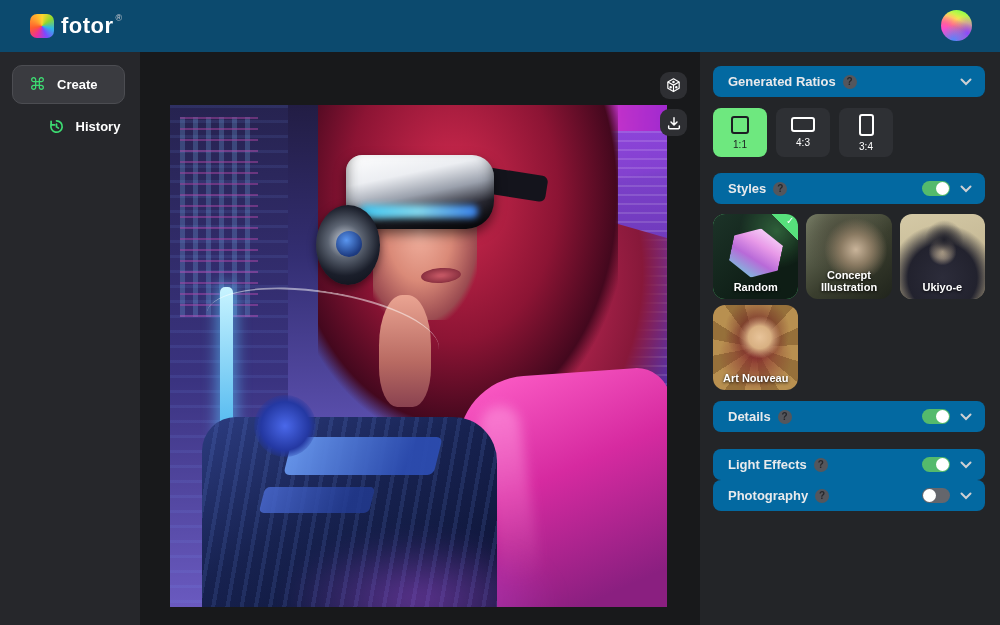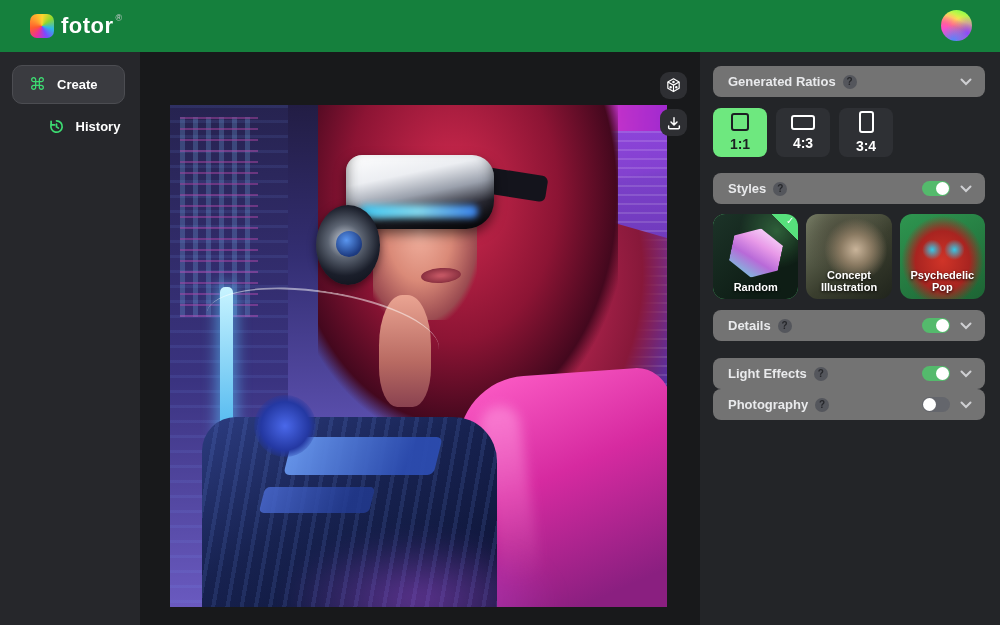--- a/index.html
+++ b/index.html
@@ -1,21 +1,21 @@
 <!DOCTYPE html>
 <html><head>
 <meta charset="utf-8">
 <style>
   * { margin:0; padding:0; box-sizing:border-box; }
   html,body { width:1000px; height:625px; overflow:hidden; background:#18191b;
     font-family:"Liberation Sans", sans-serif; }
   .app { position:relative; width:1000px; height:625px; }
 
   
-  .topbar { position:absolute; left:0; top:0; width:1000px; height:52px; background:#15803d; z-index:5; }
+  .topbar { position:absolute; left:0; top:0; width:1000px; height:52px; background:#0c4a6e; z-index:5; }
   .logo { position:absolute; left:30px; top:13px; display:flex; align-items:flex-start; cursor:pointer; }
   .logo-mark { width:24px; height:24px; border-radius:7px; margin-top:1px;
     background:conic-gradient(from -50deg at 50% 50%, #ff9d2e, #ffd52e, #8ed82e, #2eb8e8, #7b4aff, #e82ea0, #ff5b2e, #ff9d2e); }
   .logo-text { color:#fff; font-size:22px; font-weight:bold; letter-spacing:.5px; margin-left:7px; line-height:26px; }
   .logo-reg { color:#cfcfd4; font-size:9px; margin-left:2px; line-height:10px; }
   .avatar { position:absolute; right:28px; top:10px; width:31px; height:31px; border-radius:50%;
     background:radial-gradient(circle at 40% 100%, #4a8aff 0%, transparent 45%),
                radial-gradient(circle at 10% 65%, #ff4ad0 0%, transparent 55%),
                radial-gradient(circle at 85% 75%, #8a4aff 0%, transparent 50%),
                linear-gradient(200deg, #8aff4a 10%, #ffe84a 35%, #ff8a4a 55%, #ff4aa8 80%);
@@ -91,39 +91,39 @@
   .vest-plate2 { left:92px; top:382px; width:110px; height:26px; transform:skewX(-14deg); border-radius:5px;
     background:linear-gradient(100deg, #4a6ad0 0%, #223a90 80%); opacity:.85; }
   .pom { left:84px; top:290px; width:62px; height:62px; border-radius:50%;
     background:radial-gradient(circle, #4a68ea 0%, #2438a2 55%, transparent 76%); }
   .bot-glow { left:110px; top:430px; width:280px; height:130px; border-radius:50%; filter:blur(12px); opacity:.5;
     background:radial-gradient(ellipse, #b052e8 0%, transparent 70%); }
 
   
   .panel { position:absolute; left:700px; top:52px; width:300px; height:573px; background:#232528;
     padding:14px 15px 0 13px; overflow:hidden; }
-  .sect { display:flex; align-items:center; height:31px; background:#737373; border-radius:8px;
+  .sect { display:flex; align-items:center; height:31px; background:#0369a1; border-radius:8px;
     padding:0 13px 0 15px; cursor:pointer; }
   .sect-label { color:#e9eaec; font-size:13px; font-weight:bold; }
   .help { width:14px; height:14px; border-radius:50%; background:#54565c; color:#26272b; font-size:10px;
     font-weight:bold; display:flex; align-items:center; justify-content:center; margin-left:7px; }
   .sect-right { margin-left:auto; display:flex; align-items:center; gap:10px; }
   .chev svg { display:block; }
   .toggle { width:28px; height:15px; border-radius:8px; position:relative; cursor:pointer; }
   .toggle.on { background:#54ba6c; }
   .toggle.off { background:#64666c; }
   .knob { position:absolute; top:1px; width:13px; height:13px; border-radius:50%; background:#fff; }
   .toggle.on .knob { right:1px; }
   .toggle.off .knob { left:1px; }
 
   .ratios { display:flex; gap:9px; margin:11px 0 16px 0; }
   .ratio { width:54px; height:49px; border-radius:8px; background:#2e3034; display:flex; flex-direction:column;
     align-items:center; justify-content:center; gap:5px; cursor:pointer; color:#fff; }
   .ratio.sel { background:#6ee87f; color:#1c1e22; }
-  .ratio-label { font-size:14px; font-weight:bold; }
+  .ratio-label { font-size:10px; font-weight:normal; }
   .shape { border:2px solid #fff; border-radius:3px; }
   .ratio.sel .shape { border-color:#1c1e22; }
   .sq  { width:18px; height:18px; }
   .ls  { width:24px; height:15px; }
   .pt  { width:15px; height:22px; }
 
   .styles-head { margin-bottom:10px; }
   .grid { display:grid; grid-template-columns:repeat(3,1fr); grid-auto-rows:85px; gap:6px 8px; margin-bottom:11px; }
   .card { position:relative; border-radius:12px; overflow:hidden; cursor:pointer; }
   .card.selected { outline:2px solid #57e07c; outline-offset:-2px; }
@@ -295,22 +295,26 @@
             <div class="cube"></div>
           </div>
         <div class="badge">✓</div>
         <div class="card-label">Random</div>
       </div>
       <div class="card">
         <div class="thumb t-concept"></div>
         <div class="card-label">Concept Illustration</div>
       </div>
       <div class="card">
-        <div class="thumb t-psy"></div>
-        <div class="card-label">Psychedelic Pop</div>
+        <div class="thumb t-ukiyoe"></div>
+        <div class="card-label">Ukiyo-e</div>
+      </div>
+      <div class="card">
+        <div class="thumb t-nouveau"></div>
+        <div class="card-label">Art Nouveau</div>
       </div>
     </div>
 
     <div class="sect" style="margin-bottom:17px">
       <span class="sect-label">Details</span>
       <span class="help">?</span>
       <span class="sect-right">
         <span class="toggle on">
             <span class="knob"></span>
           </span>

